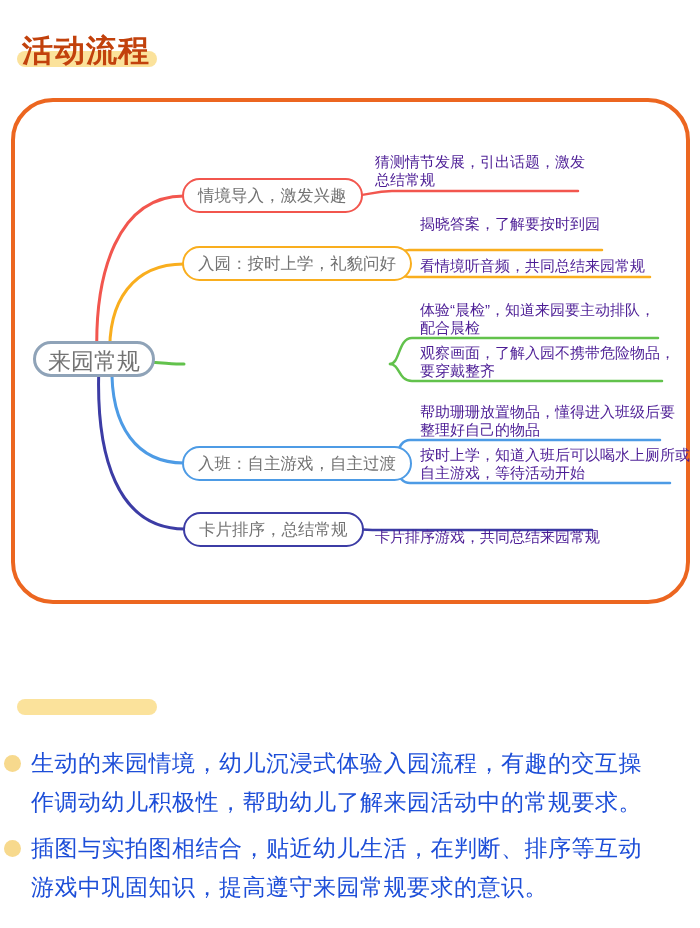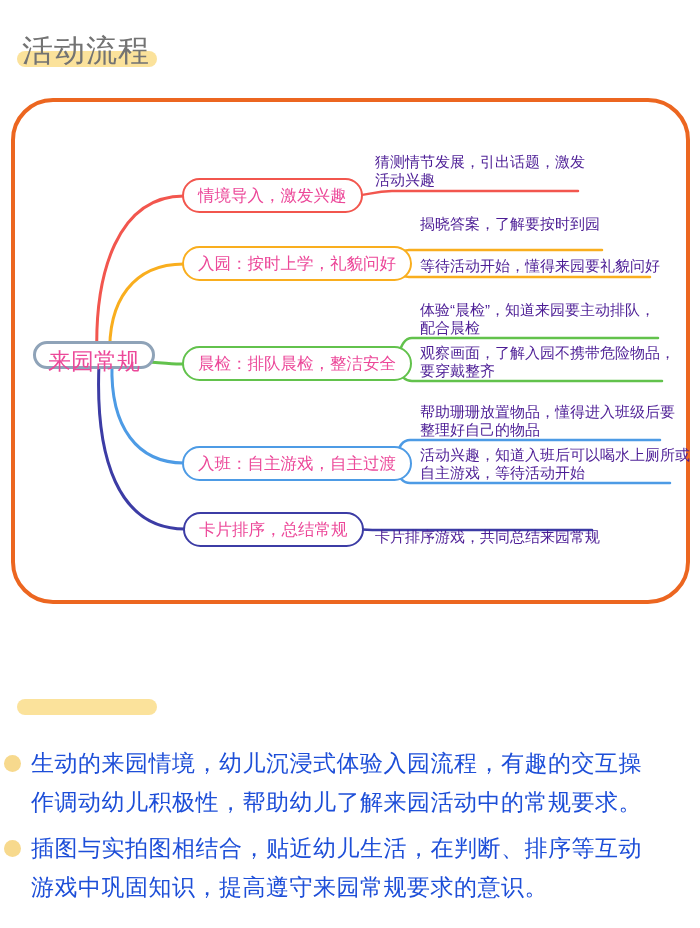--- a/index.html
+++ b/index.html
@@ -2,30 +2,30 @@
 <html><head>
 <meta charset="utf-8">
 <style>
   * { margin: 0; padding: 0; box-sizing: border-box; }
   body { background: #ffffff; font-family: "Liberation Sans", "DejaVu Sans", sans-serif; }
   .page { position: relative; width: 700px; height: 928px; background: #ffffff; overflow: hidden; }
 
   
   .section-title { position: absolute; left: 22px; height: 40px; }
   .hl-bar { position: absolute; left: -5px; top: 21px; width: 140px; height: 16px; border-radius: 8px; z-index: 0; }
-  .title-text { position: relative; z-index: 1; font-size: 31px; font-weight: 400; color: #737373; letter-spacing: 1px; }
+  .title-text { position: relative; z-index: 1; font-size: 31px; font-weight: 700; color: #c2410c; letter-spacing: 1px; }
 
   
   .map-box { position: absolute; left: 11px; top: 98px; width: 679px; height: 506px;
              border: 4px solid #ec6620; border-radius: 42px; background: #fff; }
   svg.connectors { position: absolute; left: 0; top: 0; pointer-events: none; }
 
   
-  .node { position: absolute; background: #ffffff; white-space: nowrap; text-align: center; color: #ec4899; }
-  .root-node { height: 28px; line-height: 34px; padding: 0 12px; border: 3px solid #8fa3b8;
+  .node { position: absolute; background: #ffffff; white-space: nowrap; text-align: center; color: #737373; }
+  .root-node { height: 36px; line-height: 34px; padding: 0 12px; border: 3px solid #8fa3b8;
                border-radius: 20px; font-size: 23px; z-index: 2; }
   .branch-node { height: 35px; line-height: 30px; padding: 0 14px; border: 2.5px solid;
                  border-radius: 17.5px; font-size: 16.5px; z-index: 2; }
 
   
   .leaf { position: absolute; font-size: 15px; line-height: 17.5px; color: #4c1d95; white-space: nowrap; z-index: 2; }
   .leaf span { display: block; }
 
   
   .bullets { position: absolute; left: 4px; top: 744px; width: 692px; }
@@ -61,48 +61,47 @@
     <path d="M 390 364 C 400 364, 398 381, 412 381 H 662" fill="none" stroke-width="2.5" stroke-linecap="round" stroke="#62c24c"></path>
     <path d="M 388 463 C 398 463, 396 440, 410 440 H 660" fill="none" stroke-width="2.5" stroke-linecap="round" stroke="#4d9be5"></path>
     <path d="M 388 463 C 398 463, 396 483, 410 483 H 670" fill="none" stroke-width="2.5" stroke-linecap="round" stroke="#4d9be5"></path>
     <path d="M 343 529 C 360 529, 364 530, 382 530 H 592" fill="none" stroke-width="2.5" stroke-linecap="round" stroke="#3c3ca5"></path>
   </svg>
 
   <div class="node root-node" style="left: 33px; top: 341px; border-color: rgb(143, 163, 184);">来园常规</div>
 
   <div class="node branch-node" style="left: 182px; top: 178px; border-color: rgb(242, 86, 78);">情境导入，激发兴趣</div>
   <div class="node branch-node" style="left: 182px; top: 246px; border-color: rgb(249, 174, 30);">入园：按时上学，礼貌问好</div>
-  <div class="node branch-node" style="left: 182px; top: 346px; border-color: rgb(98, 194, 76);">晨检：排队晨检，整洁安全</div>
   <div class="node branch-node" style="left: 182px; top: 446px; border-color: rgb(77, 155, 229);">入班：自主游戏，自主过渡</div>
   <div class="node branch-node" style="left: 183px; top: 512px; border-color: rgb(60, 60, 165);">卡片排序，总结常规</div>
 
   <div class="leaf" style="left:375px; top:153px;">
     <span>猜测情节发展，引出话题，激发</span>
-    <span>活动兴趣</span>
+    <span>总结常规</span>
   </div>
   <div class="leaf" style="left:420px; top:215px;">
     <span>揭晓答案，了解要按时到园</span>
   </div>
   <div class="leaf" style="left:420px; top:257px;">
-    <span>等待活动开始，懂得来园要礼貌问好</span>
+    <span>看情境听音频，共同总结来园常规</span>
   </div>
   <div class="leaf" style="left:420px; top:301px;">
     <span>体验“晨检”，知道来园要主动排队，</span>
     <span>配合晨检</span>
   </div>
   <div class="leaf" style="left:420px; top:344px;">
     <span>观察画面，了解入园不携带危险物品，</span>
     <span>要穿戴整齐</span>
   </div>
   <div class="leaf" style="left:420px; top:403px;">
     <span>帮助珊珊放置物品，懂得进入班级后要</span>
     <span>整理好自己的物品</span>
   </div>
   <div class="leaf" style="left:420px; top:446px;">
-    <span>活动兴趣，知道入班后可以喝水上厕所或</span>
+    <span>按时上学，知道入班后可以喝水上厕所或</span>
     <span>自主游戏，等待活动开始</span>
   </div>
   <div class="leaf" style="left:375px; top:507px;margin-top:21px;">
     <span>卡片排序游戏，共同总结来园常规</span>
   </div>
 
   <div class="section-title" style="top:678px;">
     <span class="hl-bar" style="background: rgb(251, 226, 155);"></span>
   </div>
 

